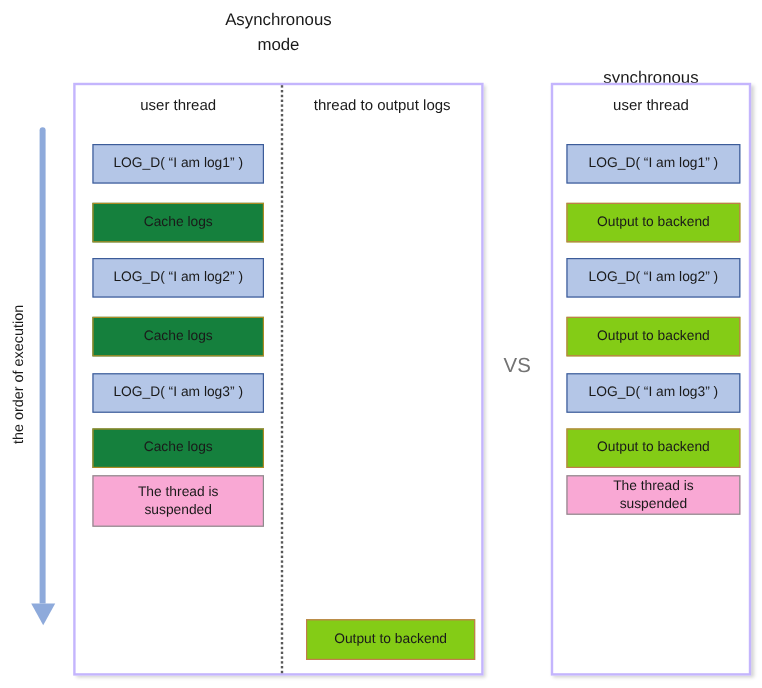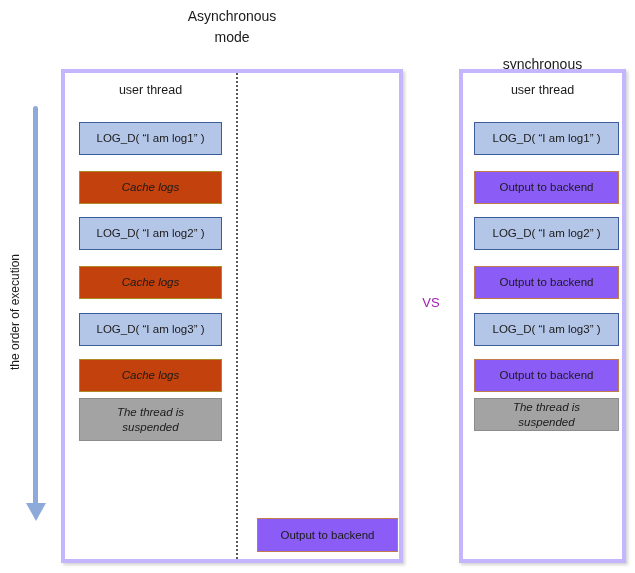--- a/index.html
+++ b/index.html
@@ -26,21 +26,21 @@
     color: #1a1a1a;
   }
   .title-async { left: 61px; width: 342px; }
   .title-sync  { left: 459px; width: 167px; margin-top: 48px; }
 
   .panel {
     position: absolute;
     top: 69px;
     height: 494px;
     background: #ffffff;
-    border: 4px solid #c4b5fd;
+    border: 2px solid #c4b5fd;
     box-shadow: 2px 2px 3px rgba(0,0,0,0.18);
     box-sizing: border-box;
   }
   .panel-async { left: 61px;  width: 342px; }
   .panel-sync  { left: 459px; width: 167px; }
 
   .dotted-divider {
     position: absolute;
     top: 0;
     bottom: 0;
@@ -65,44 +65,44 @@
     display: flex;
     align-items: center;
     justify-content: center;
     text-align: center;
     white-space: pre-line;
     font-size: 11.5px;
     line-height: 15px;
     border: 1.4px solid;
   }
   .box.log       { background: #b4c6e7; border-color: #3c5c99; }
-  .box.cache     { background: #c2410c; border-color: #ac8b25; font-style: italic; }
-  .box.output    { background: #8b5cf6; border-color: #c27c4c; }
+  .box.cache     { background: #15803d; border-color: #ac8b25; }
+  .box.output    { background: #84cc16; border-color: #c27c4c; }
   .box.read      { background: #c8dcb2; border-color: #5f7e41; }
-  .box.suspended { background: #a3a3a3; border-color: #8c8c8c; font-style: italic; }
+  .box.suspended { background: #f9a8d4; border-color: #8c8c8c; }
 
   
   .la { left: 14px; width: 143px; height: 33px; }
   .la1 { top: 49px; }  .la2 { top: 98px; }  .la3 { top: 144px; }
   .la4 { top: 193px; } .la5 { top: 240px; } .la6 { top: 286px; }
   .la7 { top: 325px; height: 43px; }
   
   .lb { left: 192px; width: 141px; height: 33px; }
   .lb1 { top: 397px; } .lb2 { top: 445px; height: 34px; }
   
   .ra { left: 11px; width: 145px; height: 33px; }
 
   .vs-label {
     position: absolute;
     left: 403px;
     top: 295px;
     width: 56px;
     text-align: center;
-    font-size: 13px;
-    color: #a21caf;
+    font-size: 17px;
+    color: #737373;
   }
 
   .exec-arrow {
     position: absolute;
     left: 26px;
     top: 106px;
     width: 20px;
     height: 415px;
   }
   .arrow-line {
@@ -146,20 +146,21 @@
 
   <div class="exec-arrow">
     <div class="arrow-line"></div>
     <div class="arrow-head"></div>
   </div>
   <div class="axis-label">the order of execution</div>
 
   <div class="panel panel-async">
     <div class="dotted-divider"></div>
     <div class="col-header hdr-user-async">user thread</div>
+    <div class="col-header hdr-output-async">thread to output logs</div>
 
     <div class="box log la la1">LOG_D( “I am log1” )</div>
     <div class="box cache la la2">Cache logs</div>
     <div class="box log la la3">LOG_D( “I am log2” )</div>
     <div class="box cache la la4">Cache logs</div>
     <div class="box log la la5">LOG_D( “I am log3” )</div>
     <div class="box cache la la6">Cache logs</div>
     <div class="box suspended la la7">The thread is
 suspended</div>
 

